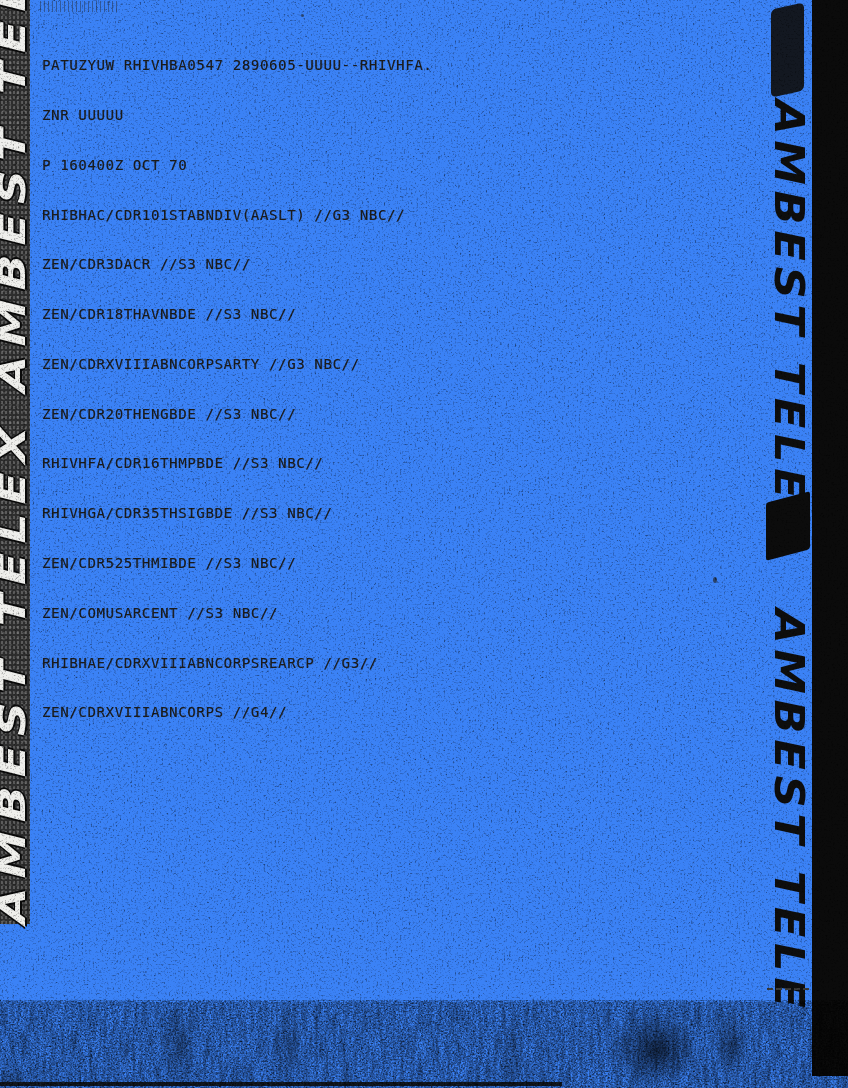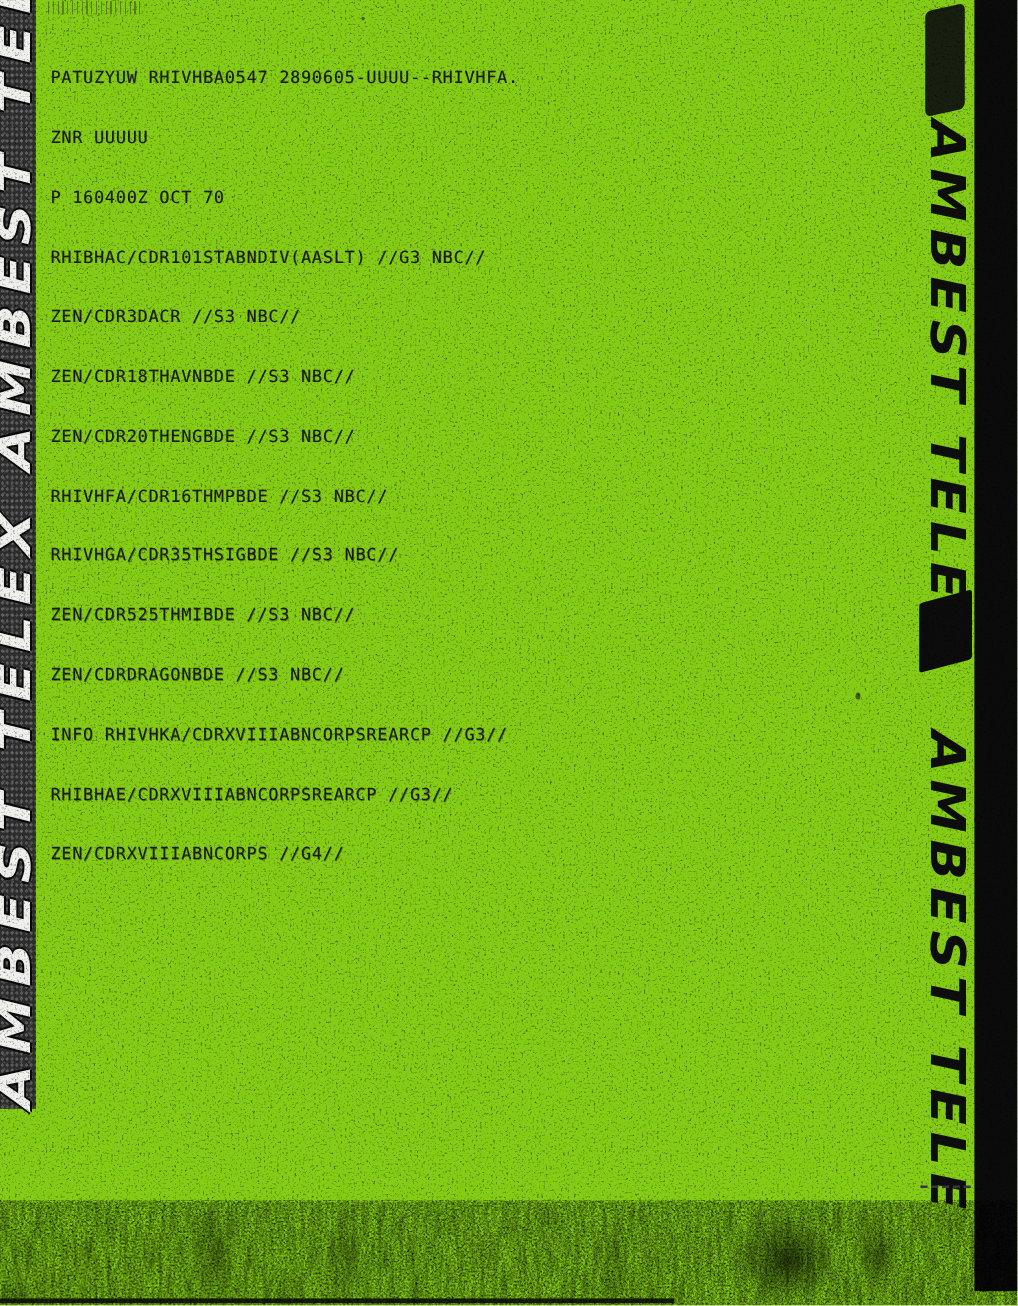--- a/index.html
+++ b/index.html
@@ -1,18 +1,18 @@
 <!DOCTYPE html>
 <html><head>
 <meta charset="utf-8">
 <style>
   html,body { margin:0; padding:0; background:#e9e9e6; }
   .page {
     position:relative; width:848px; height:1088px; margin:0 auto;
-    background:#84cc16; overflow:hidden;
+    background:#3b82f6; overflow:hidden;
     font-family:"DejaVu Sans Mono", monospace;
   }
 
   
   .body-text {
     position:absolute; left:42px; top:24px; width:730px; z-index:2;
     font-size:14px; line-height:16.6px; letter-spacing:0.65px;
     color:#1c1c1c; white-space:pre;
     filter: blur(0.24px);
     text-shadow:0.4px 0.4px 0 rgba(25,25,25,0.45);
@@ -97,26 +97,26 @@
 
 <div class="page">
 
   <div class="body-text">
     <div class="tline">PATUZYUW RHIVHBA0547 2890605-UUUU--RHIVHFA.</div>
     <div class="tline">ZNR UUUUU</div>
     <div class="tline">P 160400Z OCT 70</div>
     <div class="tline">RHIBHAC/CDR101STABNDIV(AASLT) //G3 NBC//</div>
     <div class="tline">ZEN/CDR3DACR //S3 NBC//</div>
     <div class="tline">ZEN/CDR18THAVNBDE //S3 NBC//</div>
+    <div class="tline">ZEN/CDRXVIIIABNCORPSARTY //G3 NBC//</div>
     <div class="tline">ZEN/CDR20THENGBDE //S3 NBC//</div>
     <div class="tline">RHIVHFA/CDR16THMPBDE //S3 NBC//</div>
     <div class="tline">RHIVHGA/CDR35THSIGBDE //S3 NBC//</div>
     <div class="tline">ZEN/CDR525THMIBDE //S3 NBC//</div>
-    <div class="tline">ZEN/CDRDRAGONBDE //S3 NBC//</div>
-    <div class="tline">INFO RHIVHKA/CDRXVIIIABNCORPSREARCP //G3//</div>
+    <div class="tline">ZEN/COMUSARCENT //S3 NBC//</div>
     <div class="tline">RHIBHAE/CDRXVIIIABNCORPSREARCP //G3//</div>
     <div class="tline">ZEN/CDRXVIIIABNCORPS //G4//</div>
     
     
     
     
     
     
     
     

